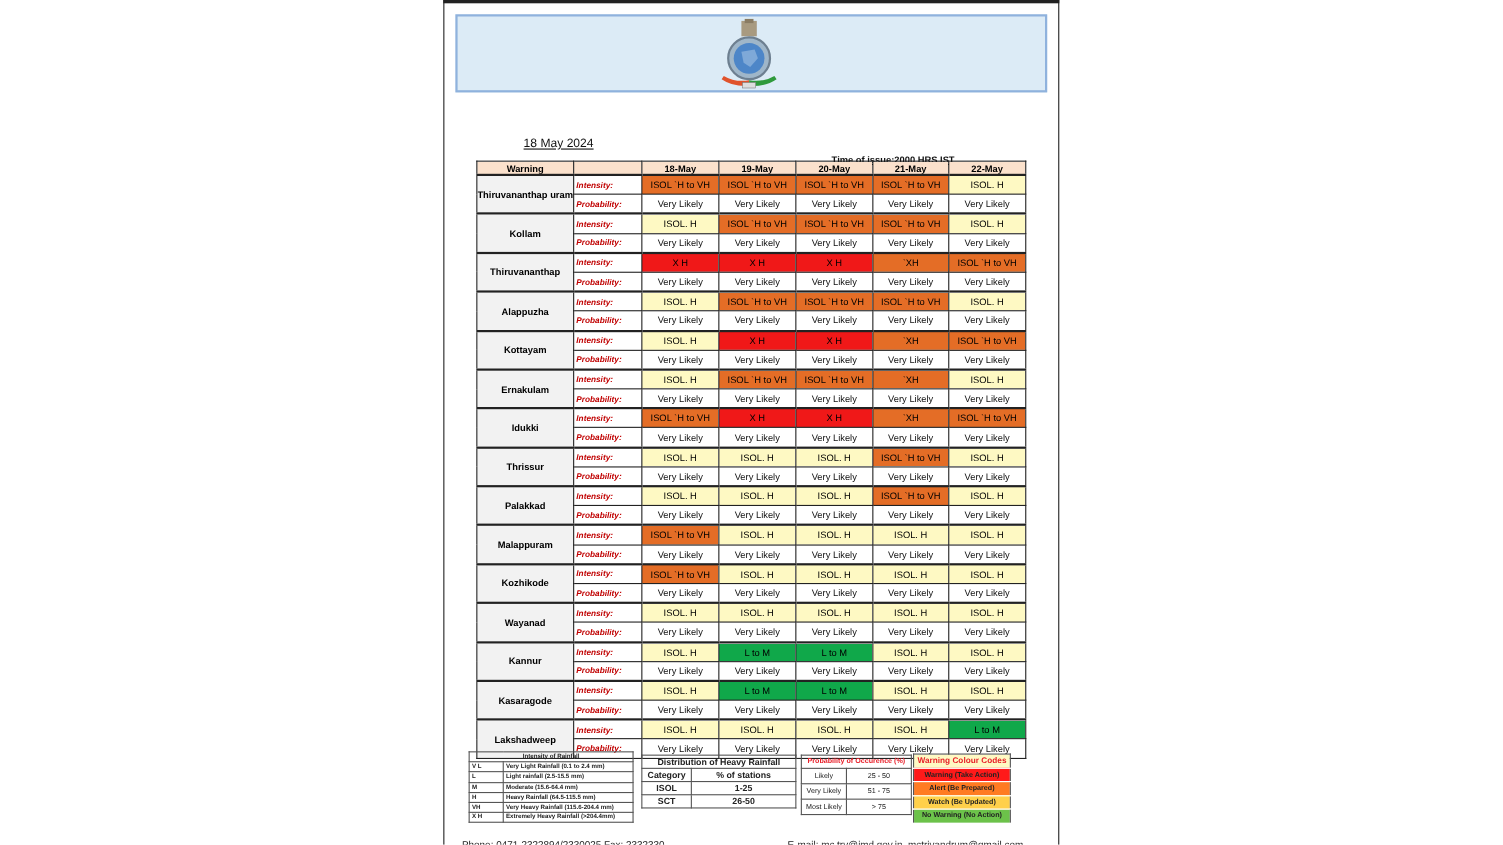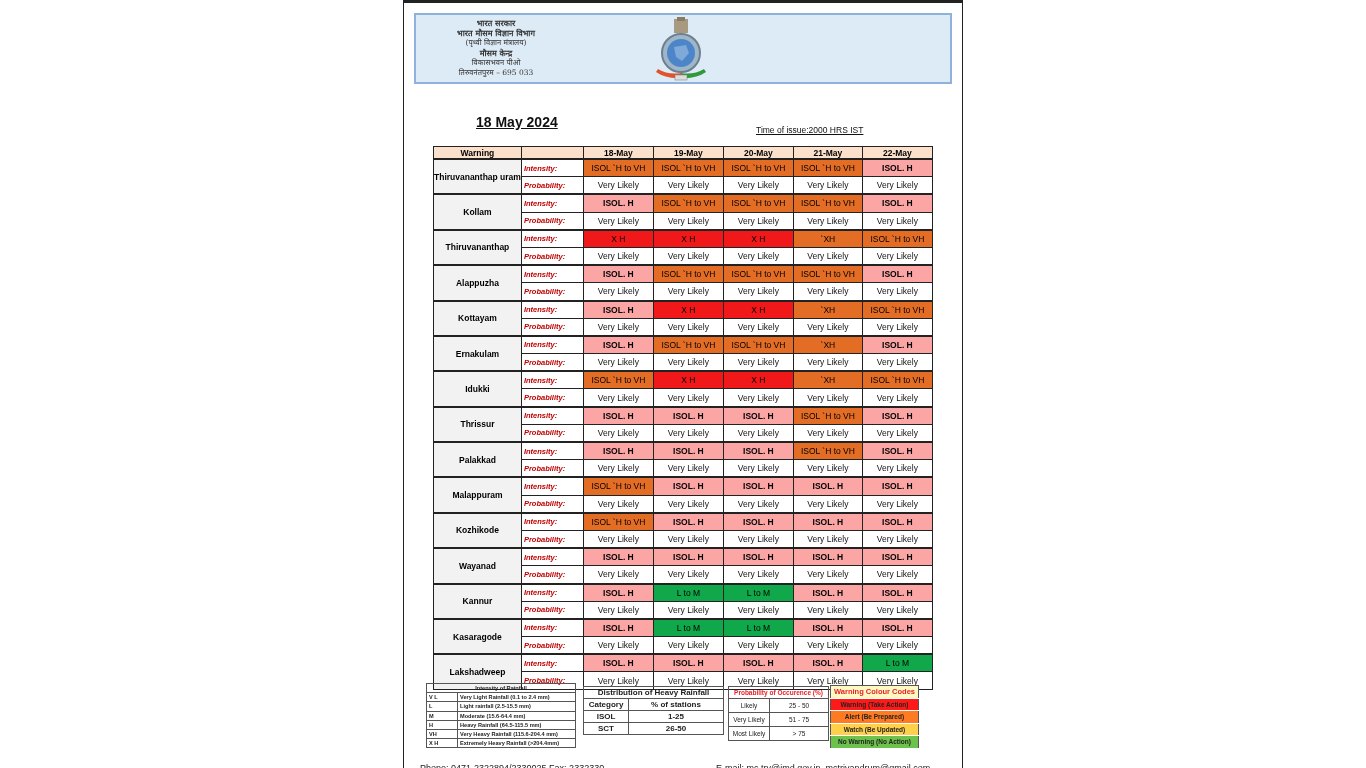--- a/index.html
+++ b/index.html
@@ -6,57 +6,49 @@
   body { width:1366px; height:768px; background:#ffffff; position:relative; overflow:hidden; font-family:"Liberation Sans", sans-serif; }
   .page { position:absolute; left:403px; top:0; width:560px; height:768px; background:#fff; border-left:1px solid #222; border-right:1px solid #222; border-top:3px solid #222; box-sizing:border-box; }
   .letterhead { position:absolute; left:10px; top:10px; width:538px; height:71px; background:#dcebf6; border:2px solid #8fb2dd; box-sizing:border-box; }
   .lh-left { position:absolute; left:0; top:3px; width:160px; text-align:center; font-family:"DejaVu Serif", serif; color:#333; font-size:7.5px; line-height:10px; }
   .lh-left .b { font-weight:bold; font-size:8px; }
   .lh-right { position:absolute; right:6px; top:2px; width:200px; text-align:center; font-family:"Liberation Serif", serif; color:#444; line-height:9.6px; }
   .lh-right .big { font-weight:bold; font-size:9.5px; letter-spacing:0.3px; }
   .lh-right .small { font-size:8px; }
   .emblem { position:absolute; left:230px; top:2px; width:70px; height:66px; }
   .title { position:absolute; left:0; width:100%; top:96px; text-align:center; font-weight:bold; font-size:12.5px; color:#1a1aee; text-decoration:underline; }
-  .date { position:absolute; left:72px; top:111px; font-weight:bold; font-size:14px; text-decoration:underline; color:#111; }
-  .issue { position:absolute; left:352px; top:122px; font-weight:normal; font-size:8.5px; text-decoration:underline; color:#111; }
+  .date { position:absolute; left:72px; top:122px; font-weight:normal; font-size:11px; text-decoration:underline; color:#111; }
+  .issue { position:absolute; left:352px; top:137px; font-weight:bold; font-size:8.5px; text-decoration:underline; color:#111; }
   table.fc { position:absolute; left:29px; top:143px; border-collapse:collapse; table-layout:fixed; }
   table.fc td, table.fc th { border:1px solid #222; padding:0; height:16.2px; font-size:8.5px; text-align:center; white-space:nowrap; overflow:hidden; }
   table.fc th { background:#fbe1cc; font-weight:bold; font-size:8.5px; height:11px; }
   td.dist { background:#f2f2f2; font-weight:bold; font-size:8.5px; white-space:normal; line-height:12px; }
   td.lbl { text-align:left !important; padding-left:2px !important; color:#c00000; font-style:italic; font-weight:bold; font-size:7.5px !important; background:#fff; }
   td.prob { background:#fff; color:#111; }
-  .c-Y { background:#fca5a5;font-weight:bold; }
+  .c-Y { background:#fef9c3; }
   .c-O { background:#e46d26; }
   .c-R { background:#f01818; }
   .c-G { background:#10a84a; }
   .legend1 { position:absolute; left:22px; top:680px; border-collapse:collapse; font-size:5.6px; }
   .legend1 td { border:1px solid #555; padding:0 2px; height:8.2px; font-weight:bold; color:#222; }
   .legend2 { position:absolute; left:179px; top:683px; border-collapse:collapse; font-size:8px; }
   .legend2 td { border:1px solid #555; padding:0 3px; height:11px; font-weight:bold; text-align:center; color:#222; }
   .legend3 { position:absolute; left:324px; top:683px; border-collapse:collapse; font-size:6.5px; }
   .legend3 td { border:1px solid #555; padding:0 3px; height:13px; text-align:center; color:#222; }
   .legend4 { position:absolute; left:426px; top:682px; border-collapse:collapse; font-size:6.5px; border:1px solid #555; }
   .legend4 td { padding:0 3px; height:11.5px; text-align:center; font-weight:bold; color:#222; border-bottom:1px solid #fff; }
   .footer-l { position:absolute; left:16px; top:760px; font-size:9px; color:#222; }
   .footer-r { position:absolute; left:312px; top:760px; font-size:9px; color:#222; }
 </style>
 </head>
 <body>
 
 <div class="page">
 
   <div class="letterhead">
-    <div class="lh-left">
-      <div class="b">भारत सरकार</div>
-      <div class="b">भारत मौसम विज्ञान विभाग</div>
-      <div>(पृथ्वी विज्ञान मंत्रालय)</div>
-      <div class="b">मौसम केन्द्र</div>
-      <div>विकासभवन पीओ</div>
-      <div>तिरुवनंतपुरम  –  695  033</div>
-    </div>
     <svg class="emblem" viewBox="0 0 70 66">
       <rect x="28" y="2" width="14" height="14" fill="#a89a80"></rect>
       <rect x="31" y="0" width="8" height="4" fill="#8a7c64"></rect>
       <circle cx="35" cy="36" r="19" fill="#9fb6c9" stroke="#6d7f90" stroke-width="2"></circle>
       <circle cx="35" cy="36" r="14" fill="#4d86c8"></circle>
       <path d="M28 30 L40 28 L43 36 L36 44 L30 40 Z" fill="#7fa9d8"></path>
       <path d="M12 52 Q22 58 35 56 L35 61 Q20 62 10 55 Z" fill="#e0532c"></path>
       <path d="M58 52 Q48 58 35 56 L35 61 Q50 62 60 55 Z" fill="#2f9a3c"></path>
       <rect x="29" y="58" width="12" height="5" fill="#ddd" stroke="#777" stroke-width="0.5"></rect>
     </svg>

